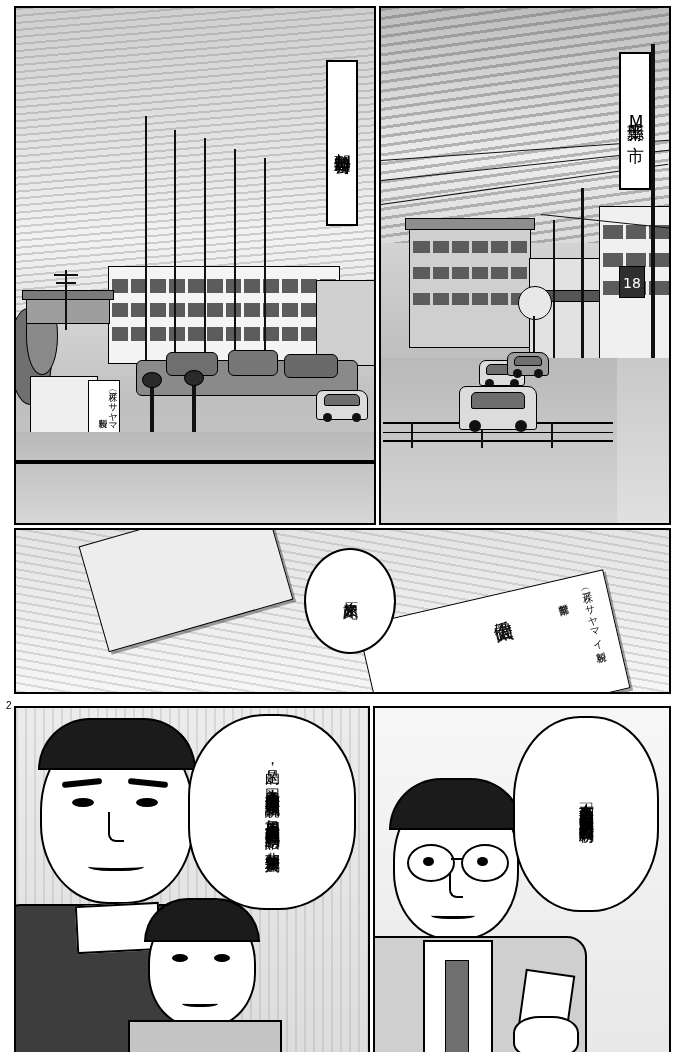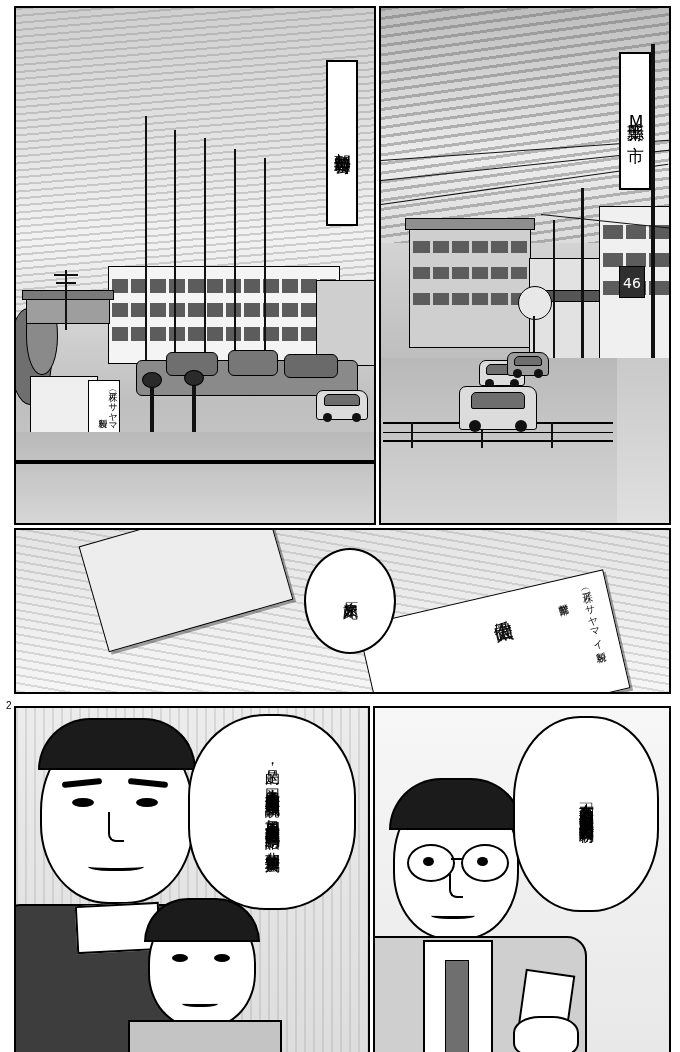--- a/index.html
+++ b/index.html
@@ -421,21 +421,21 @@
           <i></i>
       </div>
       <div class="win-row" style="top:74px; height:14px;">
         <i></i>
           <i></i>
           <i></i>
       </div>
     </div>
 
     <div class="sign" style="left:238px; top:258px; width:24px; height:30px; background:#2f2f2f; border-color:#000;">
-      <div class="stxt" style="color:#fff; writing-mode:horizontal-tb; font-size:14px; text-align:center; line-height:28px;">46</div>
+      <div class="stxt" style="color:#fff; writing-mode:horizontal-tb; font-size:14px; text-align:center; line-height:28px;">18</div>
     </div>
 
     <div class="pole" style="left:270px; top:36px; height:330px; width:4px;"></div>
     <div class="pole" style="left:200px; top:180px; height:180px; width:3px;"></div>
     <div class="pole" style="left:172px; top:212px; height:140px; width:2px;"></div>
     <div class="wire" style="left:0px; top:152px; width:290px; transform:rotate(-4deg);"></div>
     <div class="wire" style="left:0px; top:172px; width:290px; transform:rotate(-6deg);"></div>
     <div class="wire" style="left:0px; top:196px; width:290px; transform:rotate(-8deg);"></div>
     <div class="wire" style="left:160px; top:206px; width:130px; transform:rotate(6deg);"></div>
 

